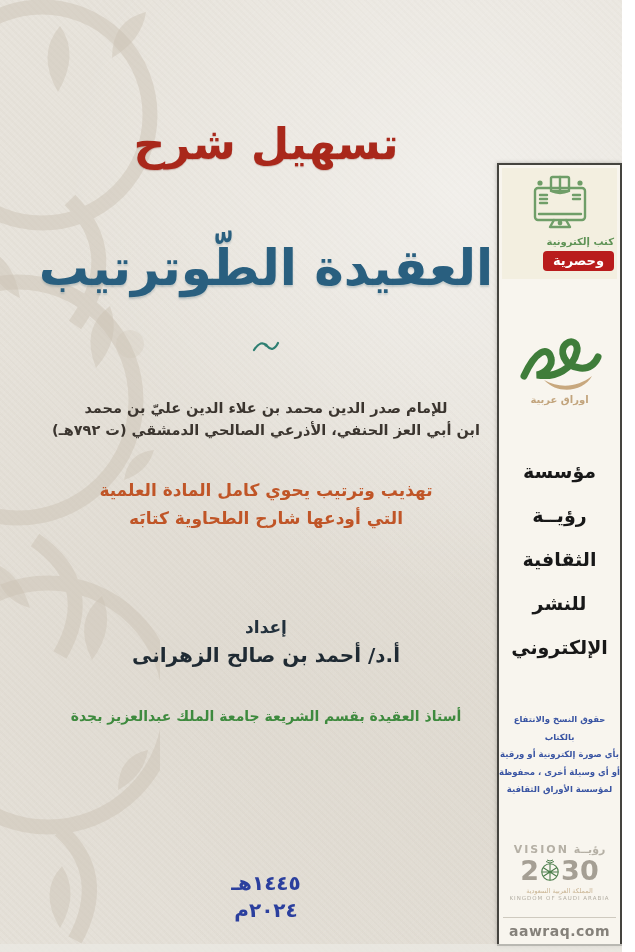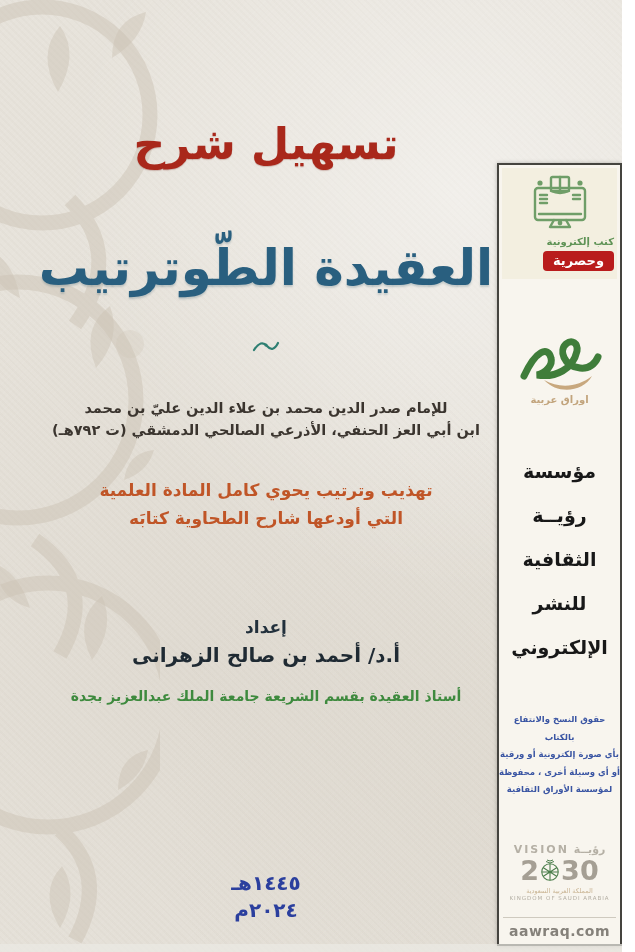--- a/index.html
+++ b/index.html
@@ -30,21 +30,21 @@
 
   .series-title { top:118px; font-size:44px; font-weight:700; color:#a9281b;
                   text-shadow:0 1px 1px rgba(120,40,30,.25); }
   .main-title   { top:238px; font-size:50px; font-weight:700; color:#295f7f; line-height:1.2;
                   text-shadow:0 2px 2px rgba(40,80,100,.22); letter-spacing:1px;}
   .flourish     { top:338px; }
   .author       { top:397px; font-size:14.5px; font-weight:700; color:#3b352f; line-height:1.55; }
   .subtitle     { top:476px; font-size:17px; font-weight:700; color:#c05527; line-height:1.65; }
   .prep-label   { top:617px; font-size:17px; font-weight:700; color:#22303c; }
   .prep-name    { top:643px; font-size:20px; font-weight:700; color:#1f2a33; }
-  .affiliation  { top:688px; font-size:14px; font-weight:700; color:#3e8a3e; }
+  .affiliation  { top:708px; font-size:14px; font-weight:700; color:#3e8a3e; }
   .dates        { top:870px; font-size:20px; font-weight:700; color:#2b3f9e; line-height:1.35; }
 
   
   .sidebar {
     position:absolute; left:497px; top:163px; width:125px; height:783px;
     background:#f8f5ee; border:2px solid #45443f; box-shadow:0 0 4px rgba(0,0,0,.25);
     display:flex; flex-direction:column; align-items:stretch; text-align:center;
   }
   .badge-box { margin:3px; padding:7px 3px 8px; background:#f3efe0; }
   .badge-label { font-size:10px; font-weight:700; color:#5f9356; text-align:right; padding-left:4px; margin-top:3px; }

